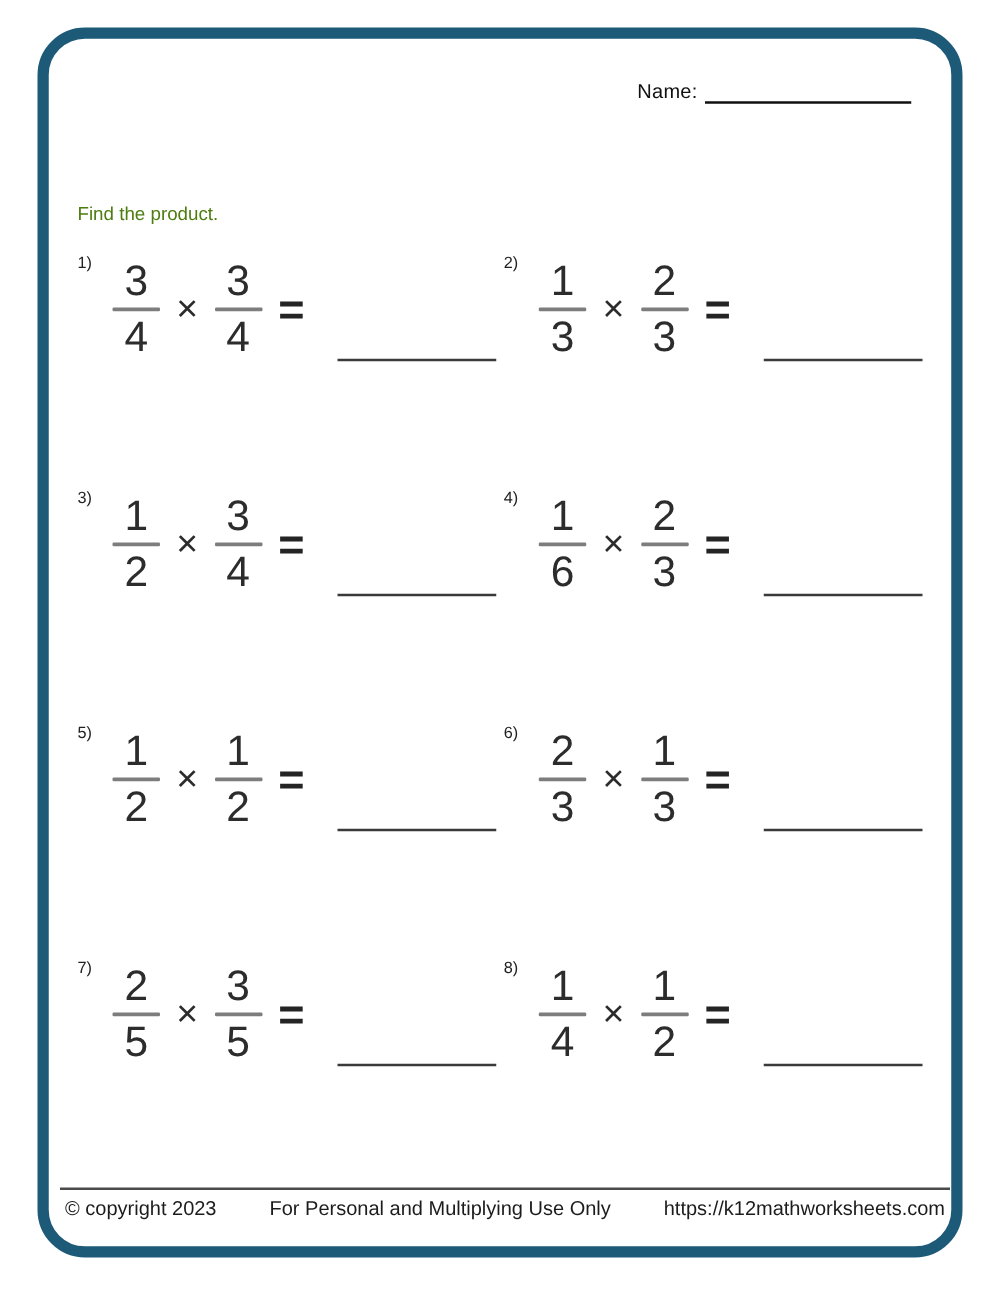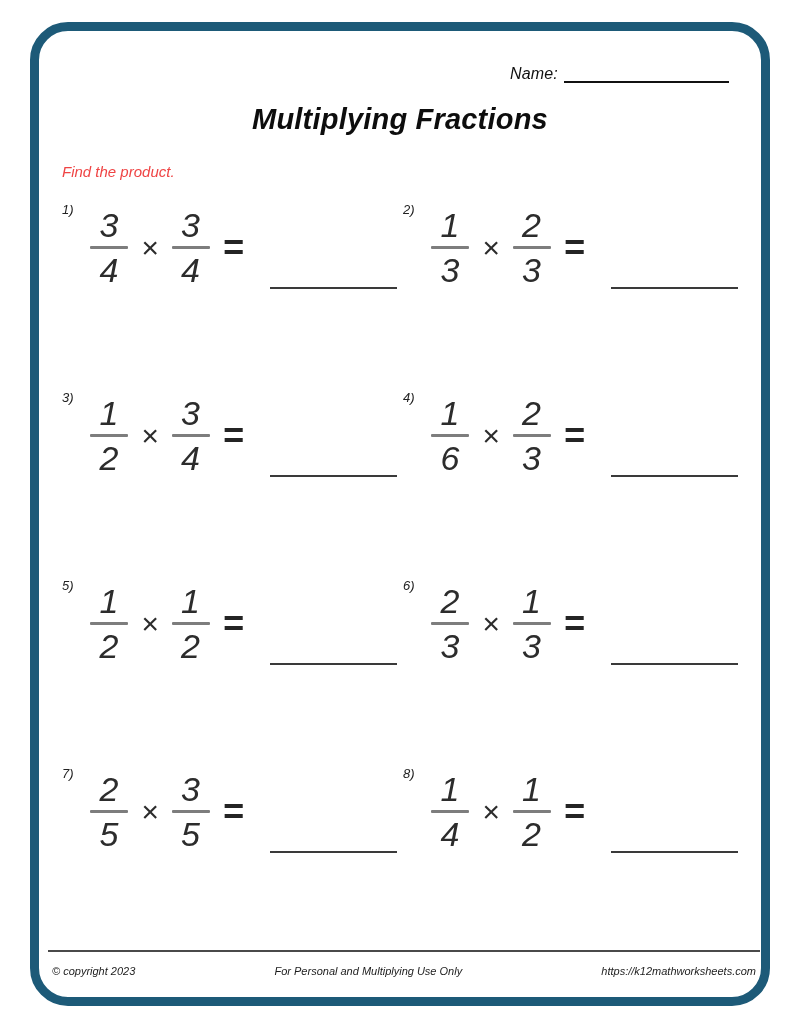--- a/index.html
+++ b/index.html
@@ -1,64 +1,63 @@
 <!DOCTYPE html>
 <html style="--accent: #1d5a78;"><head>
 <meta charset="utf-8">
 <style>
   :root { --accent:#1d5a78; }
   * { margin:0; padding:0; box-sizing:border-box; }
   html,body { width:800px; height:1035px; background:#ffffff;
     font-family:"Liberation Sans", sans-serif; color:#1a1a1a; }
-  .page { position:relative; width:800px; height:1035px; background:#fff; overflow:hidden;font-style:italic; }
+  .page { position:relative; width:800px; height:1035px; background:#fff; overflow:hidden; }
 
   .sheet { position:absolute; left:30px; top:22px; width:740px; height:984px;
     border:9px solid var(--accent); border-radius:38px; background:#fff; }
 
   .name-row { position:absolute; top:34px; right:32px; display:flex; align-items:flex-end; }
   .name-label { font-size:16px; color:#111; letter-spacing:0.2px; }
   .name-line { width:165px; border-bottom:2px solid #111; height:18px; margin-left:6px; }
 
   .title { position:absolute; top:72px; left:0; width:100%; text-align:center;
     font-size:29px; font-weight:700; color:#0d0d0d; letter-spacing:0.2px; }
 
-  .instruction { position:absolute; top:132px; left:23px; font-size:15px; color:#ef4444; }
+  .instruction { position:absolute; top:132px; left:23px; font-size:15px; color:#4d7c0f; }
 
   .problems { position:absolute; left:23px; top:169px;
     display:grid; grid-template-columns:341px 341px; grid-auto-rows:188px; }
 
   .problem { position:relative; }
   .pnum { position:absolute; top:2px; left:0; font-size:13px; color:#222; }
 
   .expr { display:inline-flex; align-items:center; gap:12px; margin-left:27px; margin-top:7px; }
   .frac { display:inline-flex; flex-direction:column; align-items:center; width:40px; }
   .frac .num, .frac .den { font-size:34px; line-height:1.06; color:#2c2c2c; }
   .frac .bar { width:38px; height:3px; background:#7d7d7d; margin:3px 0; border-radius:1px; }
   .op { font-size:30px; color:#2c2c2c; }
   .eq { font-size:36px; font-weight:700; color:#242424; }
   .answer-line { width:127px; align-self:flex-end; height:0;
     border-bottom:2px solid #3a3a3a; margin-left:14px; margin-bottom:-1px; }
 
   .footer-rule { position:absolute; left:9px; bottom:45px; width:712px; height:2px; background:#4a4a4a; }
   .footer { position:absolute; left:9px; bottom:20px; width:712px;
     display:flex; justify-content:space-between; align-items:baseline;
-    font-size:11px; color:#1c1c1c; padding:0 4px; }
+    font-size:16px; color:#1c1c1c; padding:0 4px; }
 </style>
 </head>
 <body>
 
 <div class="page">
   <div class="sheet">
 
     <div class="name-row">
       <span class="name-label">Name:</span>
       <span class="name-line"></span>
     </div>
 
-    <div class="title">Multiplying Fractions</div>
 
     <div class="instruction">Find the product.</div>
 
     <div class="problems">
 
       <div class="problem">
         <span class="pnum">1)</span>
         <span class="expr">
           <span class="frac">
             <span class="num">3</span>

